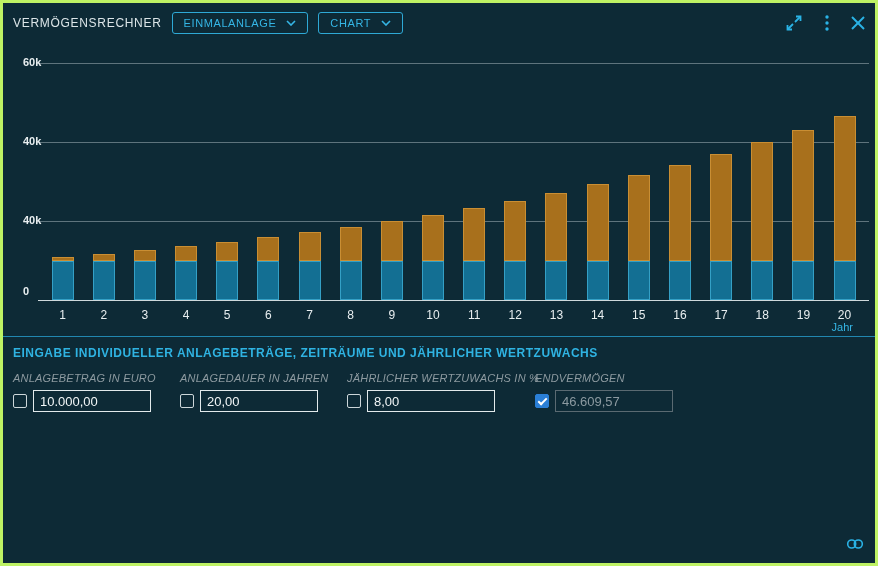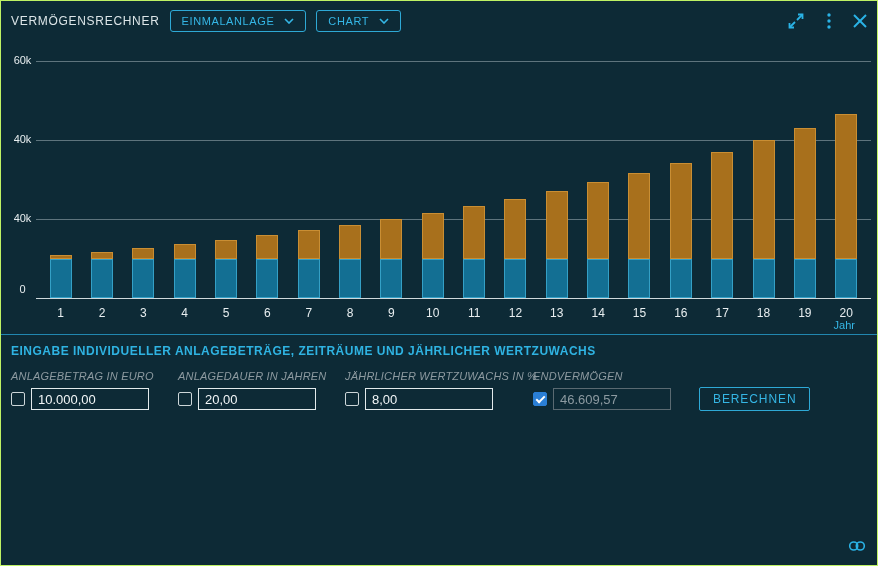--- a/index.html
+++ b/index.html
@@ -1,35 +1,35 @@
 <!DOCTYPE html>
 <html><head>
 <meta charset="utf-8">
 <style>
   html,body{margin:0;padding:0;background:#081820;}
   .window{
     position:relative;width:878px;height:566px;box-sizing:border-box;
-    background:#0d2a36;border:1px solid #bef264;overflow:hidden;
+    background:#0d2a36;border:3px solid #bef264;overflow:hidden;
     font-family:"Liberation Sans", sans-serif;
   }
   
   .titlebar{display:flex;align-items:center;height:40px;padding:0 10px;gap:10px;}
   .app-title{color:#dce5e8;font-size:12px;letter-spacing:.7px;}
   .dropdown{
     display:flex;align-items:center;gap:10px;border:1px solid #2ea9d6;border-radius:3px;
     color:#35b6e5;font-size:11px;letter-spacing:.6px;padding:4px 11px;cursor:pointer;background:transparent;
   }
   .dropdown svg{display:block;}
   .titlebar .spacer{flex:1;}
   .tb-icon{display:flex;align-items:center;justify-content:center;cursor:pointer;color:#2ab3e6;margin-left:12px;}
   
   .chart{position:relative;margin:20px 6px 0 0;}
   .plot{position:relative;margin-left:35px;height:237px;border-bottom:1px solid #cfd9dc;}
   .gridline{position:absolute;left:0;right:0;height:1px;background:rgba(175,190,196,.5);}
-  .ytick{position:absolute;left:8px;width:27px;text-align:center;color:#e8eef0;font-size:11px;}
+  .ytick{position:absolute;left:20px;width:27px;text-align:left;color:#e8eef0;font-size:11px;font-weight:bold;}
   .bars{position:absolute;left:0;right:0;top:0;bottom:0;display:flex;align-items:flex-end;padding:0 4px;}
   .bar-col{flex:1;display:flex;justify-content:center;align-items:flex-end;height:100%;}
   .bar{width:22px;display:flex;flex-direction:column;box-sizing:border-box;}
   .seg{box-sizing:border-box;width:100%;}
   .xrow{position:relative;display:flex;padding:0 4px;margin-left:35px;}
   .xcell{flex:1;text-align:center;color:#e8eef0;font-size:12px;padding-top:7px;}
   .xaxis-title{position:absolute;right:16px;top:-26px;color:#35b6e5;font-size:11px;}
   
   .divider{height:1px;background:#2187b0;margin-top:14px;}
   .section-heading{color:#2fb3e2;font-size:12px;font-weight:bold;letter-spacing:.5px;margin:9px 10px 12px 10px;}
@@ -303,21 +303,20 @@
     </div>
 
     <div class="field-group g4">
       <span class="field-label">ENDVERMÖGEN</span>
       <div class="field-ctrl">
         <span class="checkbox checked"></span>
         <input class="text-input disabled" type="text" value="46.609,57" disabled="" style="">
       </div>
     </div>
 
-    <button class="calc-button">BERECHNEN</button>
   </div>
 
   <span class="footer-link">
     <svg width="18" height="12" viewBox="0 0 18 12" fill="none" stroke="#2ab3e6" stroke-width="1.6">
       <circle cx="5.7" cy="6" r="4"></circle>
         <circle cx="12.3" cy="6" r="4"></circle>
     </svg>
   </span>
 
 </div>

